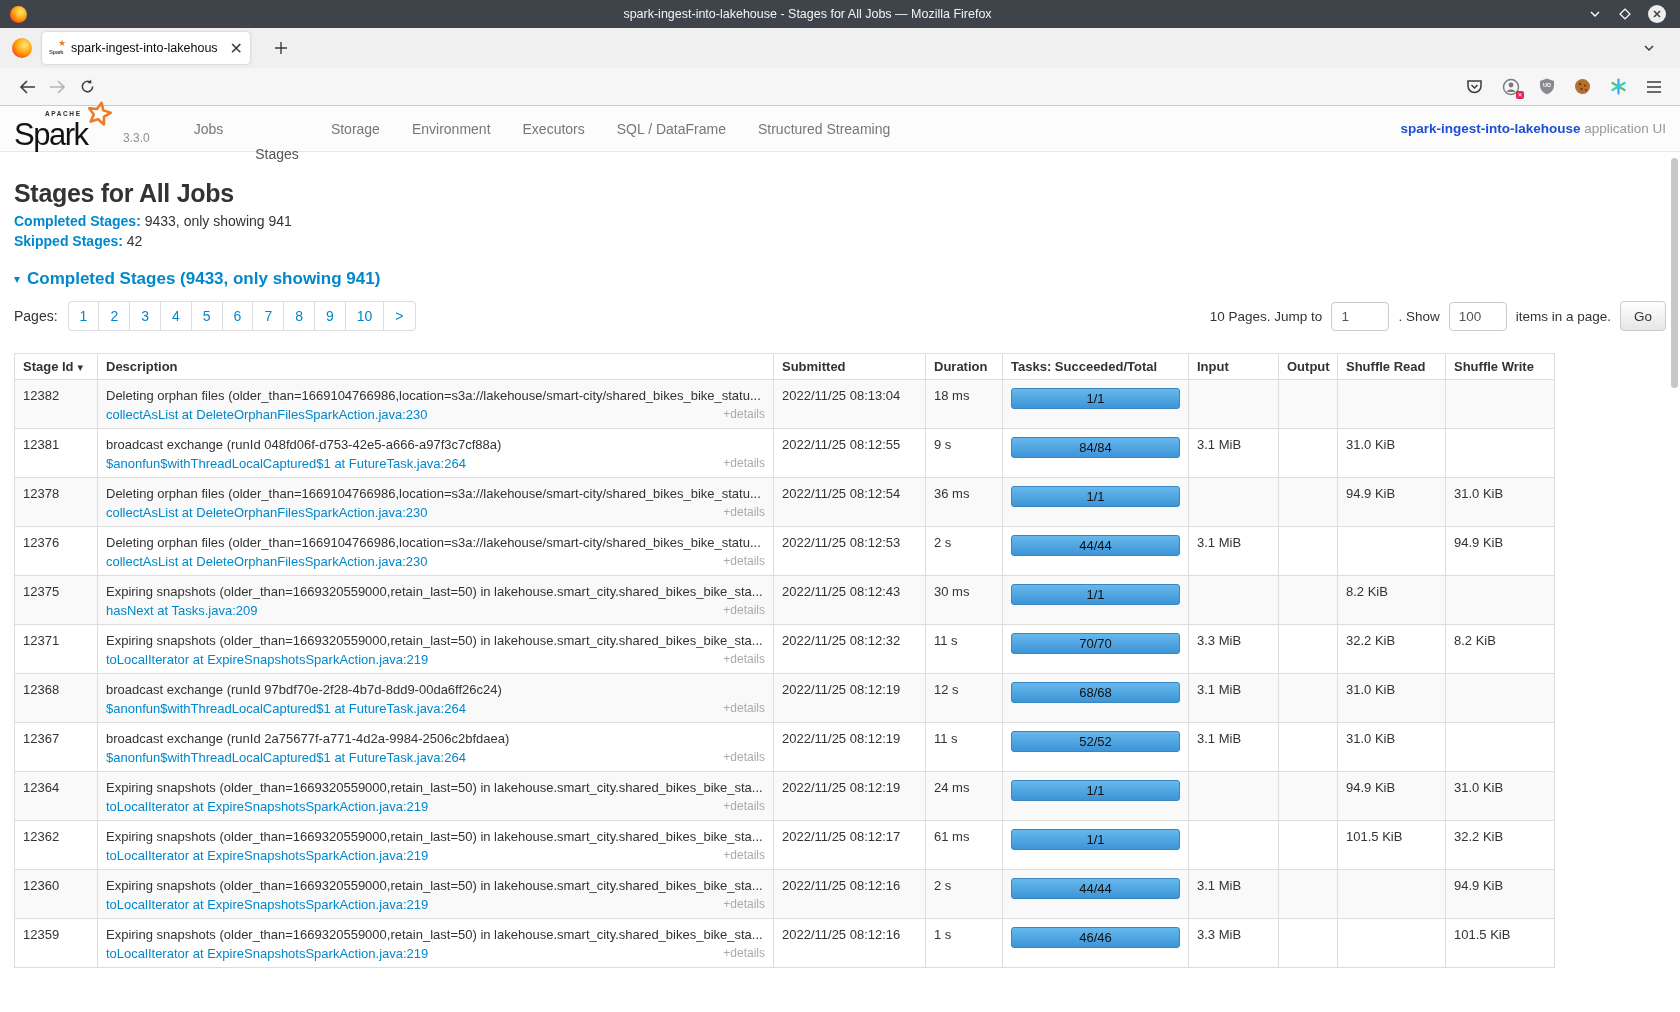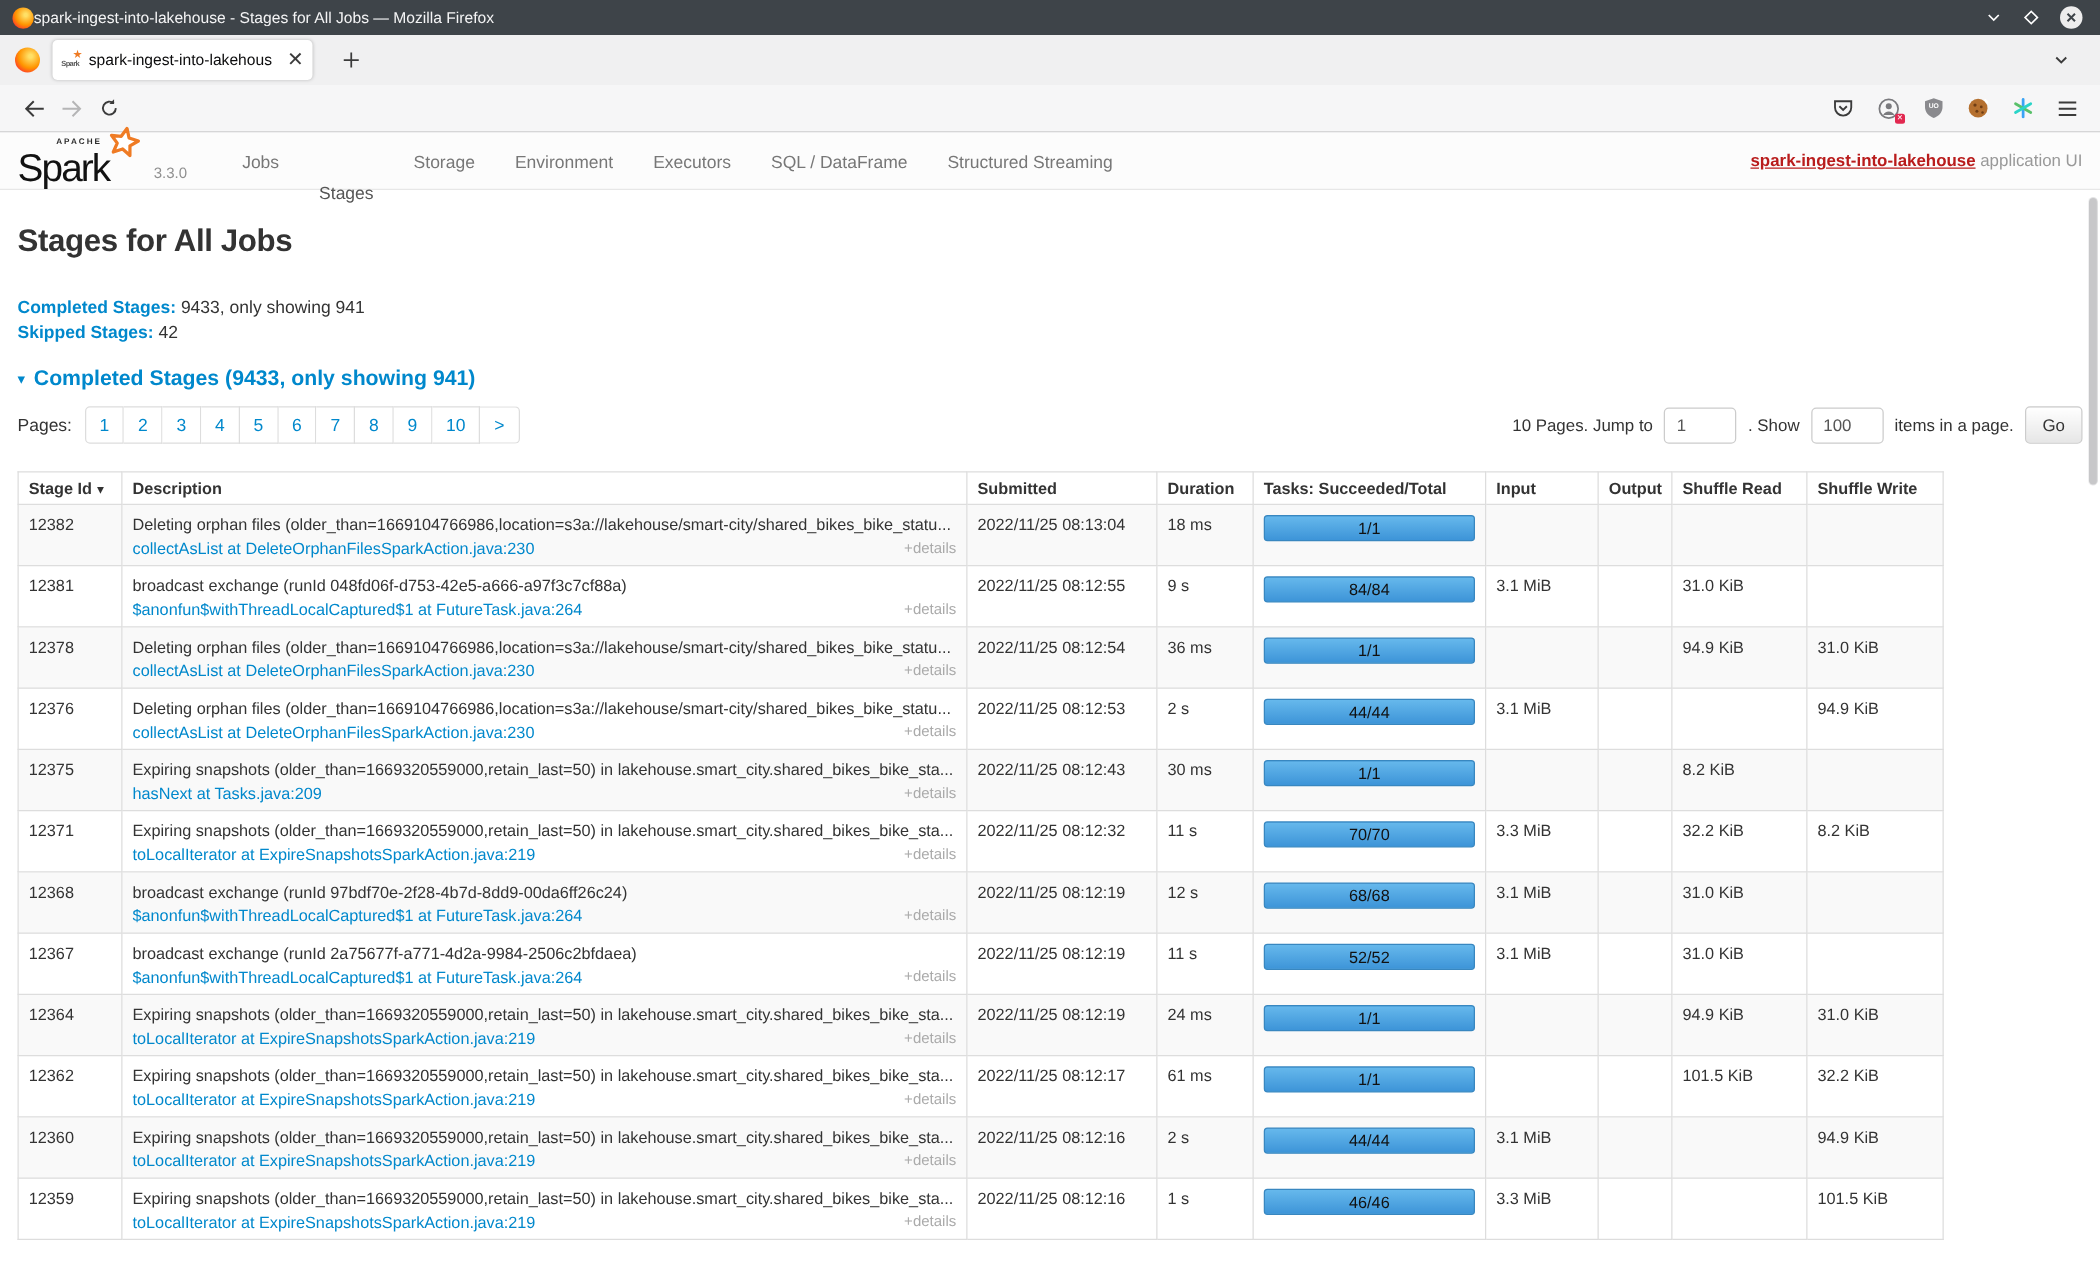--- a/index.html
+++ b/index.html
@@ -5,21 +5,21 @@
   * { box-sizing: border-box; }
   html,body { margin:0; padding:0; }
   body {
     width:1680px; height:1012px; overflow:hidden; background:#fff;
     font-family:"Liberation Sans","DejaVu Sans",sans-serif; color:#333;
   }
   
   .titlebar { height:28px; background:#3e4449; display:flex; align-items:center; padding:0 10px; }
   .ff-logo { width:17px; height:17px; border-radius:50%; flex:none;
     background:radial-gradient(circle at 62% 35%, #ffe066 8%, #ffba33 30%, #ff9500 52%, #ff4f1f 74%, #c5007f 100%); }
-  .titlebar .win-title { flex:1; font-size:12.5px; color:#f4f4f5; white-space:nowrap; overflow:hidden; }
+  .titlebar .win-title { flex:1; text-align:center; font-size:12.5px; color:#f4f4f5; white-space:nowrap; overflow:hidden; }
   .win-controls { display:flex; align-items:center; gap:16px; padding-right:4px; }
   .win-btn { display:flex; align-items:center; justify-content:center; cursor:pointer; }
   .close-circle { width:18px; height:18px; border-radius:50%; background:#ededed; display:flex; align-items:center; justify-content:center; }
   
   .tabbar { height:40px; background:#f0f0f1; display:flex; align-items:center; }
   .ffview { width:20px; height:20px; border-radius:50%; margin-left:12px; cursor:pointer; flex:none;
     background:radial-gradient(circle at 62% 35%, #ffe066 8%, #ffba33 30%, #ff9500 52%, #ff4f1f 74%, #c5007f 100%); }
   .tab { width:208px; height:32px; background:#fff; border-radius:4px; margin-left:10px; display:flex; align-items:center;
     padding:0 7px; box-shadow:0 0 3px rgba(0,0,0,0.22); cursor:pointer; }
   .favicon { position:relative; width:16px; height:14px; flex:none; margin-right:6px; }
@@ -46,25 +46,25 @@
   .logo-wrap { display:flex; align-items:flex-end; padding:2px 6px 2px 14px; gap:7px; }
   .spark-logo { position:relative; width:102px; height:42px; cursor:pointer; }
   .logo-apache { position:absolute; top:3px; left:31px; font-size:6.5px; letter-spacing:1.6px; color:#2b2b2b; font-weight:bold; }
   .logo-spark { position:absolute; bottom:-4px; left:0; font-size:31px; color:#121212; font-weight:500; letter-spacing:-1.5px; }
   .logo-star { position:absolute; right:2px; top:-7px; }
   .logo-version { font-size:12px; font-weight:normal; color:#8f8f8f; padding-bottom:4px; }
   .spark-nav { display:flex; list-style:none; margin:0 0 0 22px; padding:0; }
   .spark-nav li { display:flex; align-items:center; padding:0 16px; font-size:14px; color:#777; cursor:pointer; }
   .spark-nav li.active { background:#e5e5e5; color:#555;margin-top:48px; }
   .app-name { margin-left:auto; align-self:center; padding-right:14px; font-size:13.5px; color:#999; }
-  .app-name b { color:#b91c1c;text-decoration:underline; }
+  .app-name b { color:#1d4ed8; }
   
   .content { padding:0 14px; }
   .page-title { font-size:25px; color:#333; margin:27px 0 0; font-weight:bold; letter-spacing:-0.3px; }
-  .stat-line { font-size:14px; margin-top:28px; line-height:18px; }
+  .stat-line { font-size:14px; margin-top:4px; line-height:18px; }
   .stat-line + .stat-line { margin-top:2px; }
   .stat-label { color:#0088cc; font-weight:bold; }
   .section-title { margin-top:19px; font-size:17px; font-weight:bold; color:#0088cc; display:flex; align-items:center; gap:7px; cursor:pointer; width:fit-content; }
   .section-caret { font-size:12px; }
   
   .controls-row { display:flex; align-items:center; justify-content:space-between; margin-top:12px; }
   .pager { display:flex; align-items:center; gap:10px; font-size:14px; }
   .page-group { display:flex; }
   .page-btn { min-width:16px; text-align:center; padding:6px 11px; border:1px solid #ddd; border-left:none;
     color:#0088cc; font-size:14px; background:#fff; cursor:pointer; }

